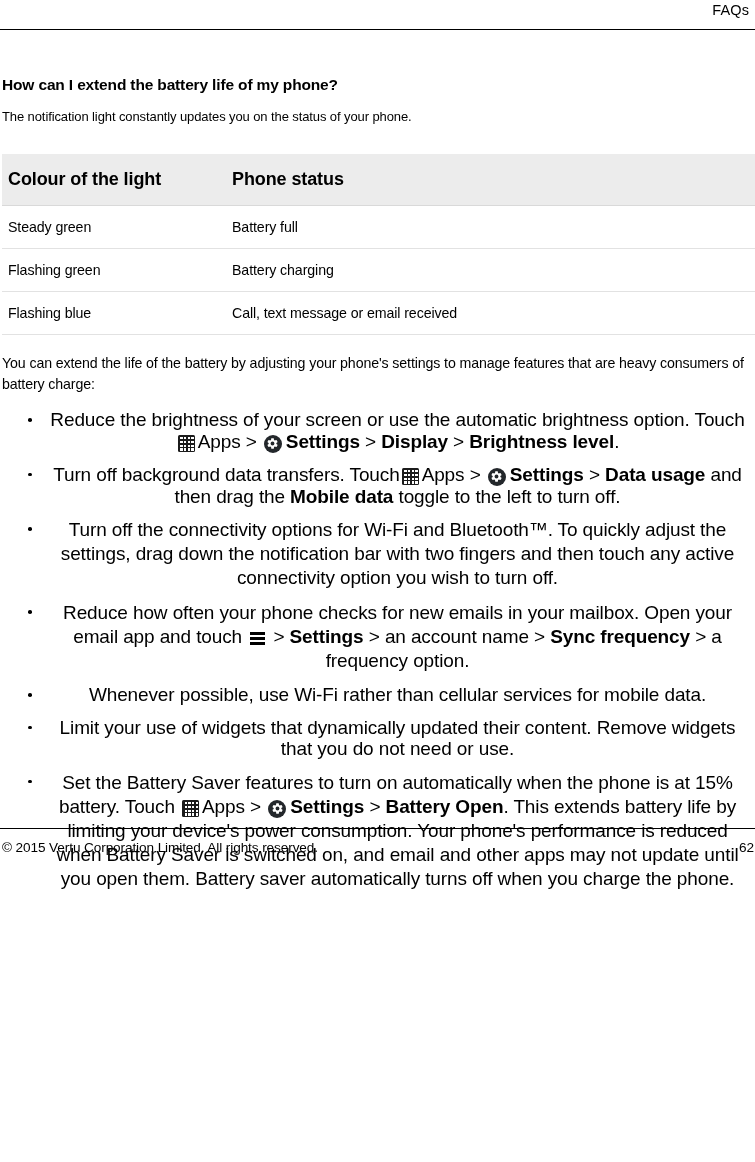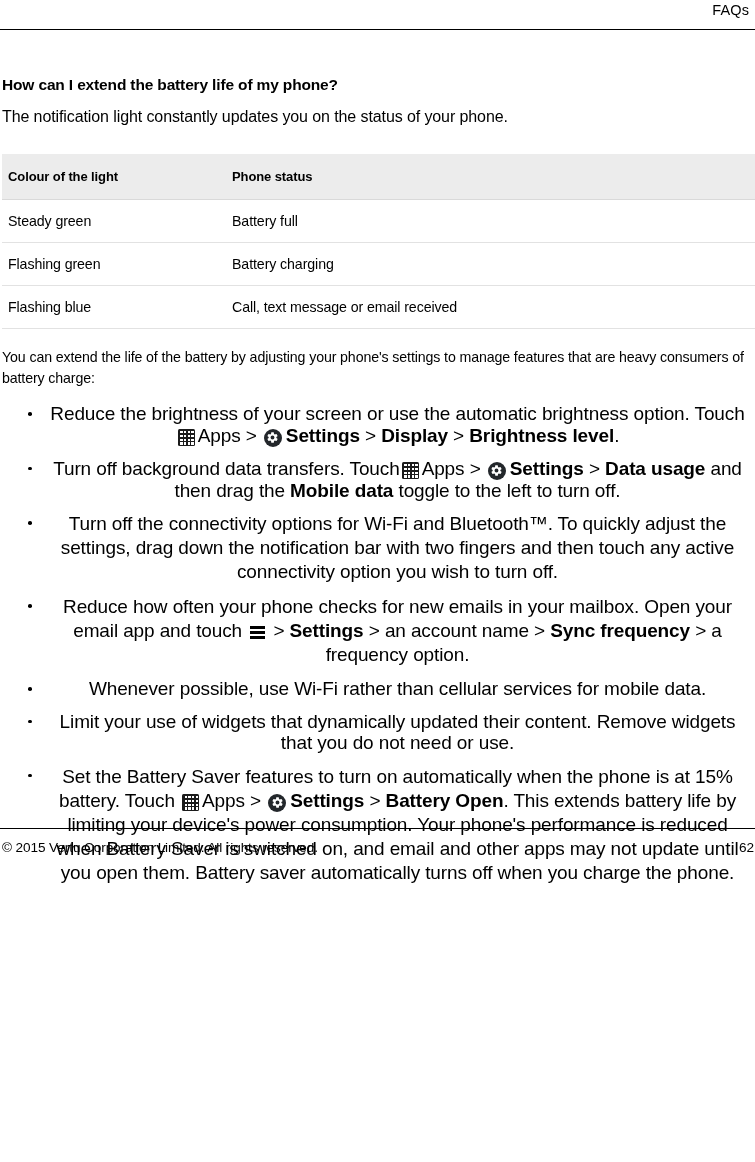--- a/index.html
+++ b/index.html
@@ -64,21 +64,21 @@
 
   h1.section-title {
     font-size: 15.5px;
     font-weight: bold;
     margin: 35px 0 0 0;
     line-height: 20px;
     letter-spacing: -0.15px;
   }
 
   p.intro {
-    font-size: 16px;
+    font-size: 13px;
     line-height: 20px;
     margin: 12px 0 16px 0;
     letter-spacing: -0.1px;
   }
 
   
   table.status-table {
     width: 753px;
     border-collapse: collapse;
     margin-top: 27px;
@@ -88,21 +88,21 @@
   }
   table.status-table col.c1 { width: 218px; }
   table.status-table col.c2 { width: 535px; }
 
   table.status-table thead th {
     background: #ececec;
     font-weight: bold;
     text-align: left;
     padding: 15px 8px 15px 6px;
     border-bottom: 1px solid #d9d9d9;
-    font-size: 13px;
+    font-size: 18px;
     vertical-align: top;
   }
   table.status-table thead th.col2 {
     padding-left: 12px;
   }
   table.status-table tbody td {
     padding: 11px 8px 11px 6px;
     border-bottom: 1px solid #e2e2e2;
     vertical-align: top;
     line-height: 20px;

